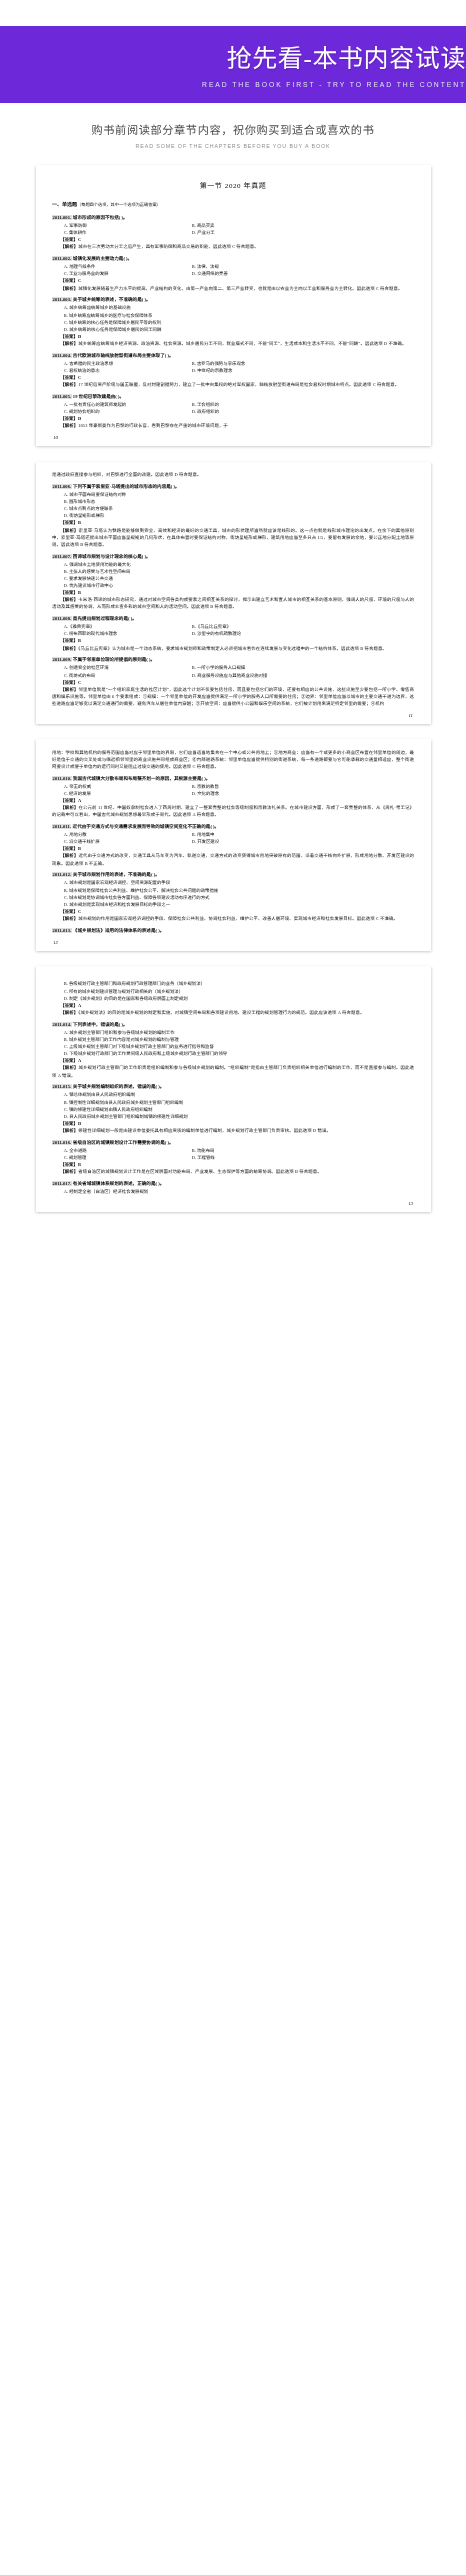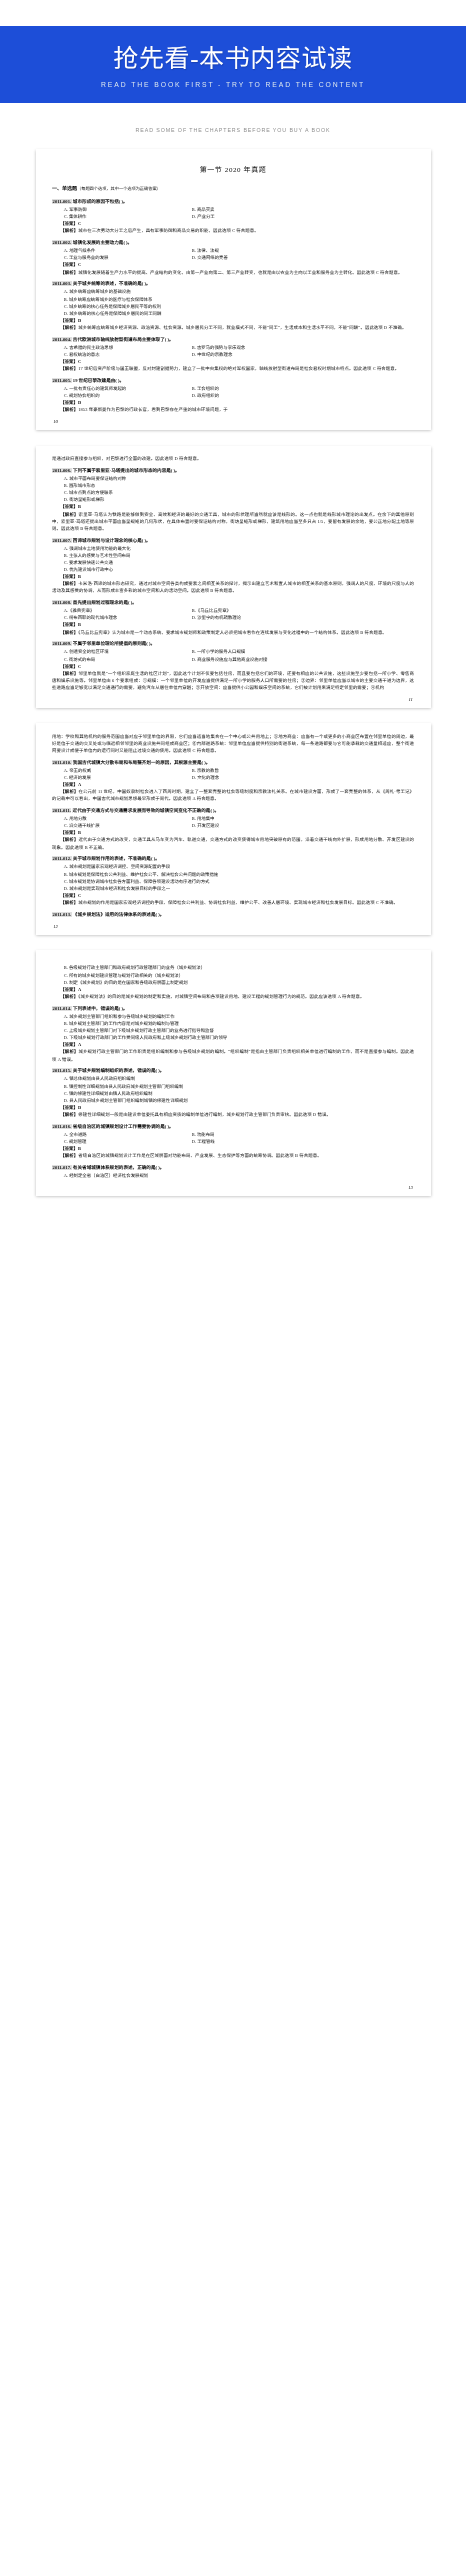--- a/index.html
+++ b/index.html
@@ -7,22 +7,22 @@
   html, body {
     width:466px;
     background:#ffffff;
     font-family:"Liberation Serif", "DejaVu Serif", serif;
   }
   body { padding-bottom:23.6px; }
 
   
   .top-gap { height:26px; background:#ffffff; }
   .banner {
-    background:#1d4ed8;
-    text-align:center;
+    background:#6d28d9;
+    text-align:right;
     padding:16.5px 0 15.3px 0;
   }
   .banner-title {
     color:#ffffff;
     font-size:25px;
     letter-spacing:0.6px;
     font-family:"Liberation Serif","DejaVu Serif",serif;
     line-height:1.25;
     text-shadow:0.6px 0.6px 1.2px rgba(0,0,0,.18);
   }
@@ -119,20 +119,21 @@
 <body>
 
 <div class="top-gap"></div>
 
 <header class="banner">
   <div class="banner-title">抢先看-本书内容试读</div>
   <div class="banner-sub-en">READ THE BOOK FIRST - TRY TO READ THE CONTENT</div>
 </header>
 
 <section class="subhead">
+  <div class="subhead-cn">购书前阅读部分章节内容，祝你购买到适合或喜欢的书</div>
   <div class="subhead-en">READ SOME OF THE CHAPTERS BEFORE YOU BUY A BOOK</div>
 </section>
 
 <main class="pages" id="pages-container">
     <div class="page">
       <div class="page-inner">
         <div class="sec-title">第一节  2020 年真题</div>
         <div class="part-title"><span>一、单选题</span><span class="note">（每题四个选项，其中一个选项为正确答案）</span></div>
         <div class="q">
           <div class="q-stem"><span class="q-no">2011-001.</span><span> 城市形成的原因不包括(     )。</span></div>

